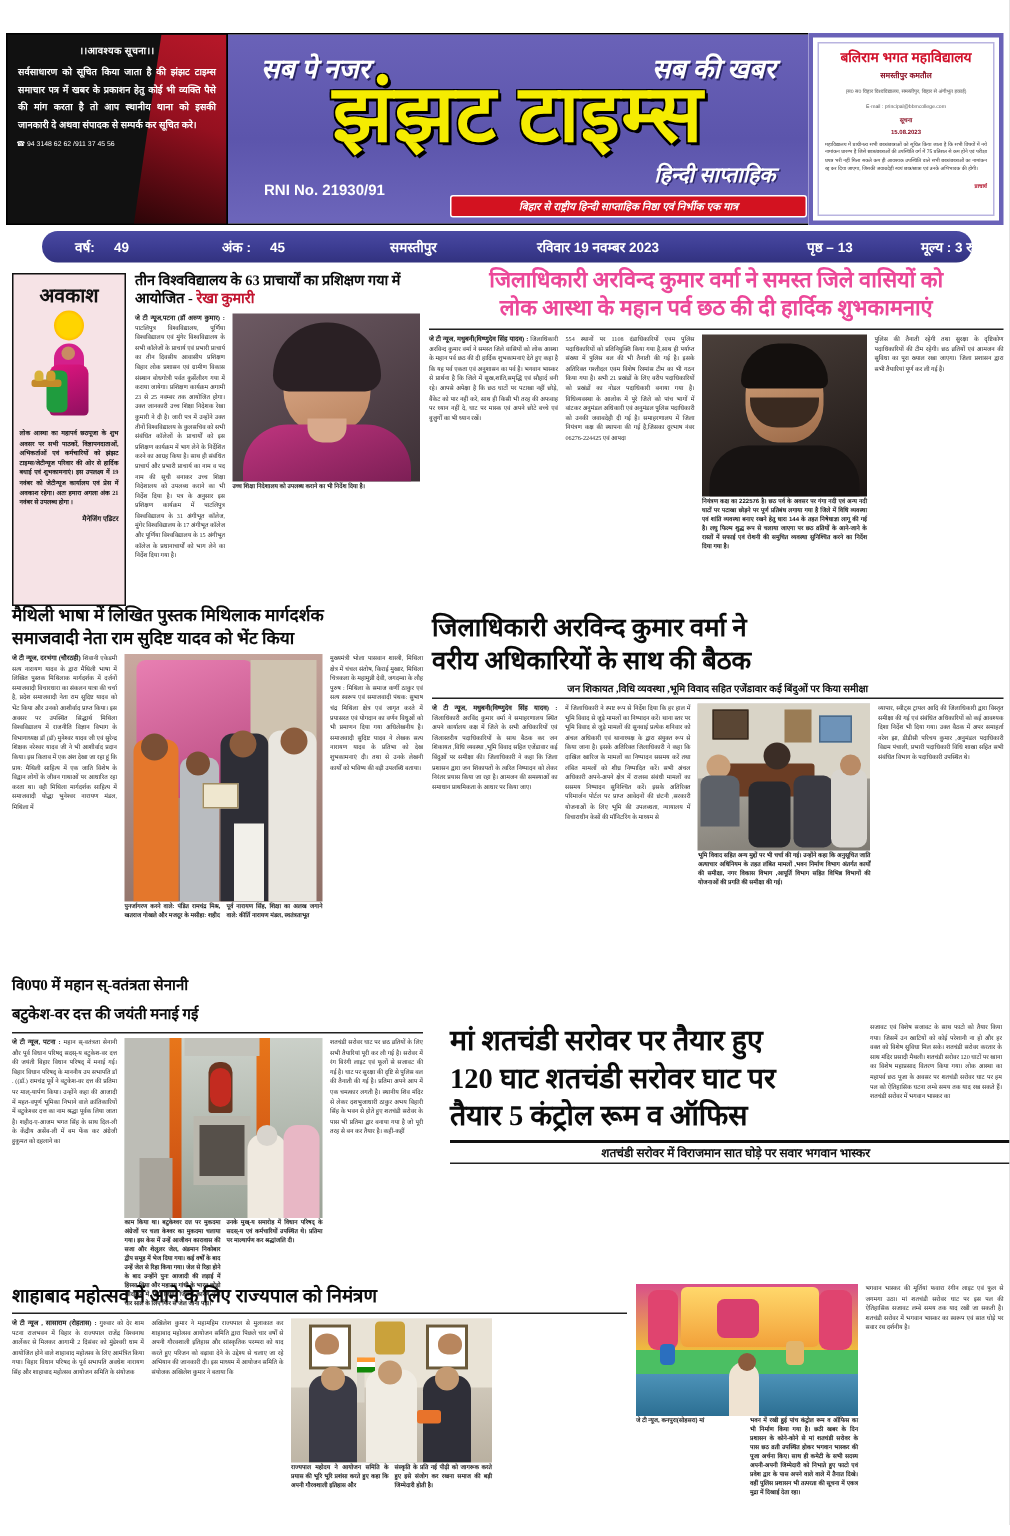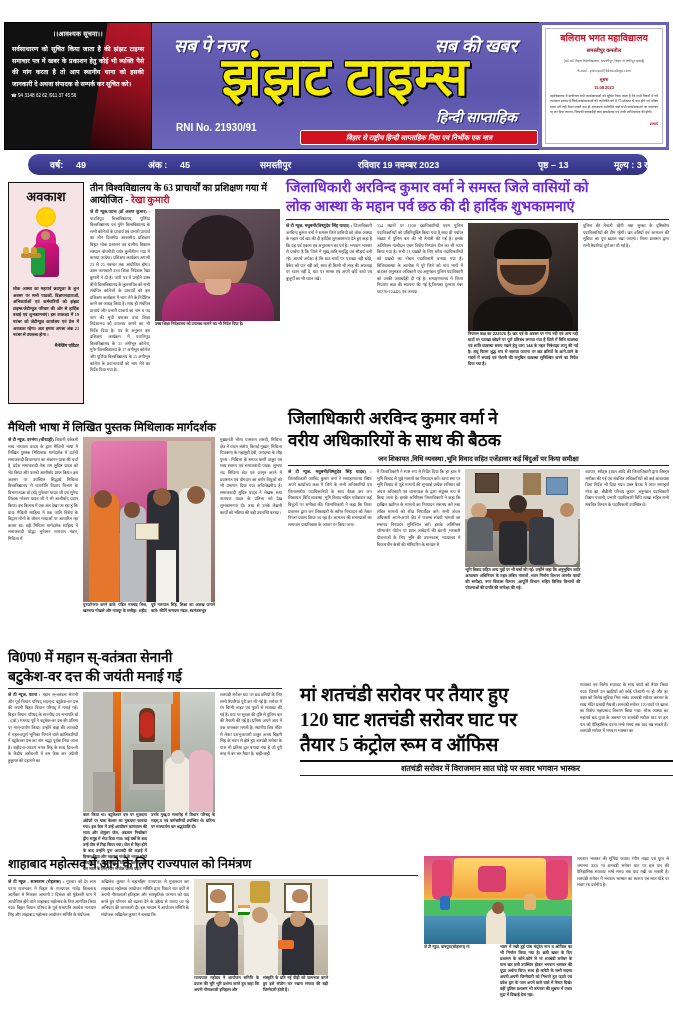--- a/index.html
+++ b/index.html
@@ -77,21 +77,21 @@
   }
   .infoband span{position:absolute;white-space:nowrap;}
 
   
   .col{font-size:4.1px;line-height:6.6px;text-align:justify;color:#1a1a1a;
        font-family:"Liberation Serif",serif;}
   .byline{font-weight:bold;font-size:4.4px;}
   .cap{font-size:4px;line-height:6px;color:#222;text-align:justify;font-weight:bold;}
 
   .hl-black{font-weight:bold;color:#0c0c0c;font-family:"Liberation Serif",serif;text-align:left;}
-  .hl-blue{font-weight:bold;color:#6d28d9;font-family:"Liberation Serif",serif;text-align:left;}
+  .hl-blue{font-weight:bold;color:#ec4899;font-family:"Liberation Serif",serif;text-align:center;}
   .rule{border-top:1px solid #222;}
   .rule2{border-top:2px solid #111;}
 
   .photo{background:#9aa2a8;position:absolute;overflow:hidden;}
 
   
   .avkash{
     position:absolute;left:8px;top:182px;width:76px;height:222px;
     background:#f6e3e6;border:1px solid #111;box-sizing:border-box;overflow:hidden;
   }
@@ -222,23 +222,24 @@
           <div style="position:absolute;left:50%;top:6px;transform:translateX(-50%);width:58px;height:30px;border-radius:30px 30px 6px 6px;background:#14100e;"></div>
           <div style="position:absolute;left:50%;top:42px;transform:translateX(-50%);width:46px;height:20px;background:#3a2a20;border-radius:0 0 18px 18px;"></div>
           <div style="position:absolute;left:50%;bottom:0;transform:translateX(-50%);width:100px;height:34px;background:#171312;border-radius:26px 26px 0 0;"></div>
         </div>
         <div class="cap">नियंत्रण कक्ष का 222576 है। छठ पर्व के अवसर पर गंगा नदी एवं अन्य नदी घाटों पर पटाखा छोड़ने पर पूर्ण प्रतिबंध लगाया गया है जिले में विधि व्यवस्था एवं शांति व्यवस्था बनाए रखने हेतु धारा 144 के तहत निषेधाज्ञा लागू की गई है। लघु फिल्म शुद्ध रूप से चलाया जाएगा पर छठ व्रतियों के आने-जाने के रास्तों में सफाई एवं रोशनी की समुचित व्यवस्था सुनिश्चित करने का निर्देश दिया गया है।</div>
       </div>
       <div style="width:86px;" class="col">पुलिस की तैनाती रहेगी तथा सुरक्षा के दृष्टिकोण पदाधिकारियों की टीम रहेगी। छठ व्रतियों एवं आमजन की सुविधा का पूरा ख्याल रखा जाएगा। जिला प्रशासन द्वारा सभी तैयारियां पूर्ण कर ली गई है।</div>
     </div>
   </div>
 
-  <div style="position:absolute;left:8px;top:420px;width:274px;">
+  <div style="position:absolute;left:8px;top:404px;width:274px;">
     <div class="hl-black" style="font-size:11.5px;line-height:15px;">
       <div>मैथिली भाषा में लिखित पुस्तक मिथिलाक मार्गदर्शक</div>
+      <div>समाजवादी नेता राम सुदिष्ट यादव को भेंट किया</div>
     </div>
     <div style="display:flex;gap:5px;margin-top:2px;">
       <div style="width:70px;" class="col">
         <span class="byline">जे टी न्यूज, दरभंगा (चौरठही)</span>
         <span>शिवानी एकेडमी सत्य नारायण यादव के द्वारा मैथिली भाषा में लिखित पुस्तक मिथिलाक मार्गदर्शक में दर्जनों समाजवादी विचारधारा का संकलन यात्रा की चर्चा है, प्रदेश समाजवादी नेता राम सुदिष्ट यादव को भेंट किया और उनको आशीर्वाद प्राप्त किया। इस अवसर पर उपस्थित सिद्धार्थ मिथिला विश्वविद्यालय में राजनीति विज्ञान विभाग के विभागाध्यक्ष डॉ (डॉ) मुनेश्वर यादव जी एवं सुरेन्द्र शिक्षक नरेश्वर यादव जी ने भी आशीर्वाद प्रदान किया। इस किताब में एक अंश देखा जा रहा हूं कि प्राय: मैथिली साहित्य में एक जाति विशेष के विद्वान लोगों के जीवन गाथाओं पर आधारित रहा करता था। वही मिथिला मार्गदर्शक साहित्य में समाजवादी योद्धा भुनेश्वर नारायण मंडल, मिथिला में</span>
       </div>
       <div style="width:132px;">
         <div style="position:relative;width:132px;height:165px;background:linear-gradient(170deg,#caa9a0,#8d6f66);overflow:hidden;">
           <div style="position:absolute;left:8px;top:4px;width:78px;height:92px;background:linear-gradient(160deg,#e87fb2,#b7497f);border-radius:6px;"></div>
           <div style="position:absolute;right:4px;top:4px;width:44px;height:80px;background:#cfc3b0;"></div>
@@ -293,21 +294,21 @@
           <div style="position:absolute;right:2px;top:44px;width:24px;height:52px;background:#d8d5cf;border-radius:6px;"></div>
           <div style="position:absolute;right:6px;top:34px;width:14px;height:14px;border-radius:50%;background:#b98b66;"></div>
         </div>
         <div class="cap">भूमि विवाद सहित अन्य मुद्दों पर भी चर्चा की गई। उन्होंने कहा कि अनुसूचित जाति अत्याचार अधिनियम के तहत लंबित मामलों ,भवन निर्माण विभाग अंतर्गत कार्यों की समीक्षा, नगर विकास विभाग ,आपूर्ति विभाग सहित विभिन्न विभागों की योजनाओं की प्रगति की समीक्षा की गई।</div>
       </div>
       <div style="width:85px;" class="col">व्यापार, स्वीट्स ट्रायल आदि की जिलाधिकारी द्वारा विस्तृत समीक्षा की गई एवं संबंधित अधिकारियों को कई आवश्यक दिशा निर्देश भी दिया गया। उक्त बैठक में अपर समाहर्ता नरेश झा, डीडीसी परिचय कुमार ,अनुमंडल पदाधिकारी विद्यम पंचाली, प्रभारी पदाधिकारी विधि शाखा सहित सभी संबंधित विभाग के पदाधिकारी उपस्थित थे।</div>
     </div>
   </div>
 
   <div style="position:absolute;left:8px;top:648px;width:274px;">
-    <div class="hl-black" style="font-size:14px;line-height:19px;">
+    <div class="hl-black" style="font-size:10px;line-height:19px;">
       <div>वि0प0 में महान स्-वतंत्रता सेनानी</div>
       <div>बटुकेश-वर दत्त की जयंती मनाई गई</div>
     </div>
     <div class="rule" style="margin-top:2px;"></div>
     <div style="display:flex;gap:5px;margin-top:3px;">
       <div style="width:70px;" class="col">
         <span class="byline">जे टी न्यूज, पटना :</span>
         <span>महान स्-वतंत्रता सेनानी और पूर्व विधान परिषद् सदस्-य बटुकेश-वर दत्त की जयंती बिहार विधान परिषद् में मनाई गई। बिहार विधान परिषद् के माननीय उप सभापति डॉ . ((डॉ.) रामचंद्र पूर्वे ने बटुकेश-वर दत्त की प्रतिमा पर माल्-यार्पण किया। उन्होंने कहा की आजादी में महत-वपूर्ण भूमिका निभाने वाले क्रांतिकारियों में बटुकेश्वर दत्त का नाम श्रद्धा पूर्वक लिया जाता है। शहीद-ए-आजम भगत सिंह के साथ दिल-ली के केंद्रीय असेंब-ली में बम फेंक कर अंग्रेजी हुकूमत को दहलाने का</span>
       </div>
       <div style="width:132px;">

